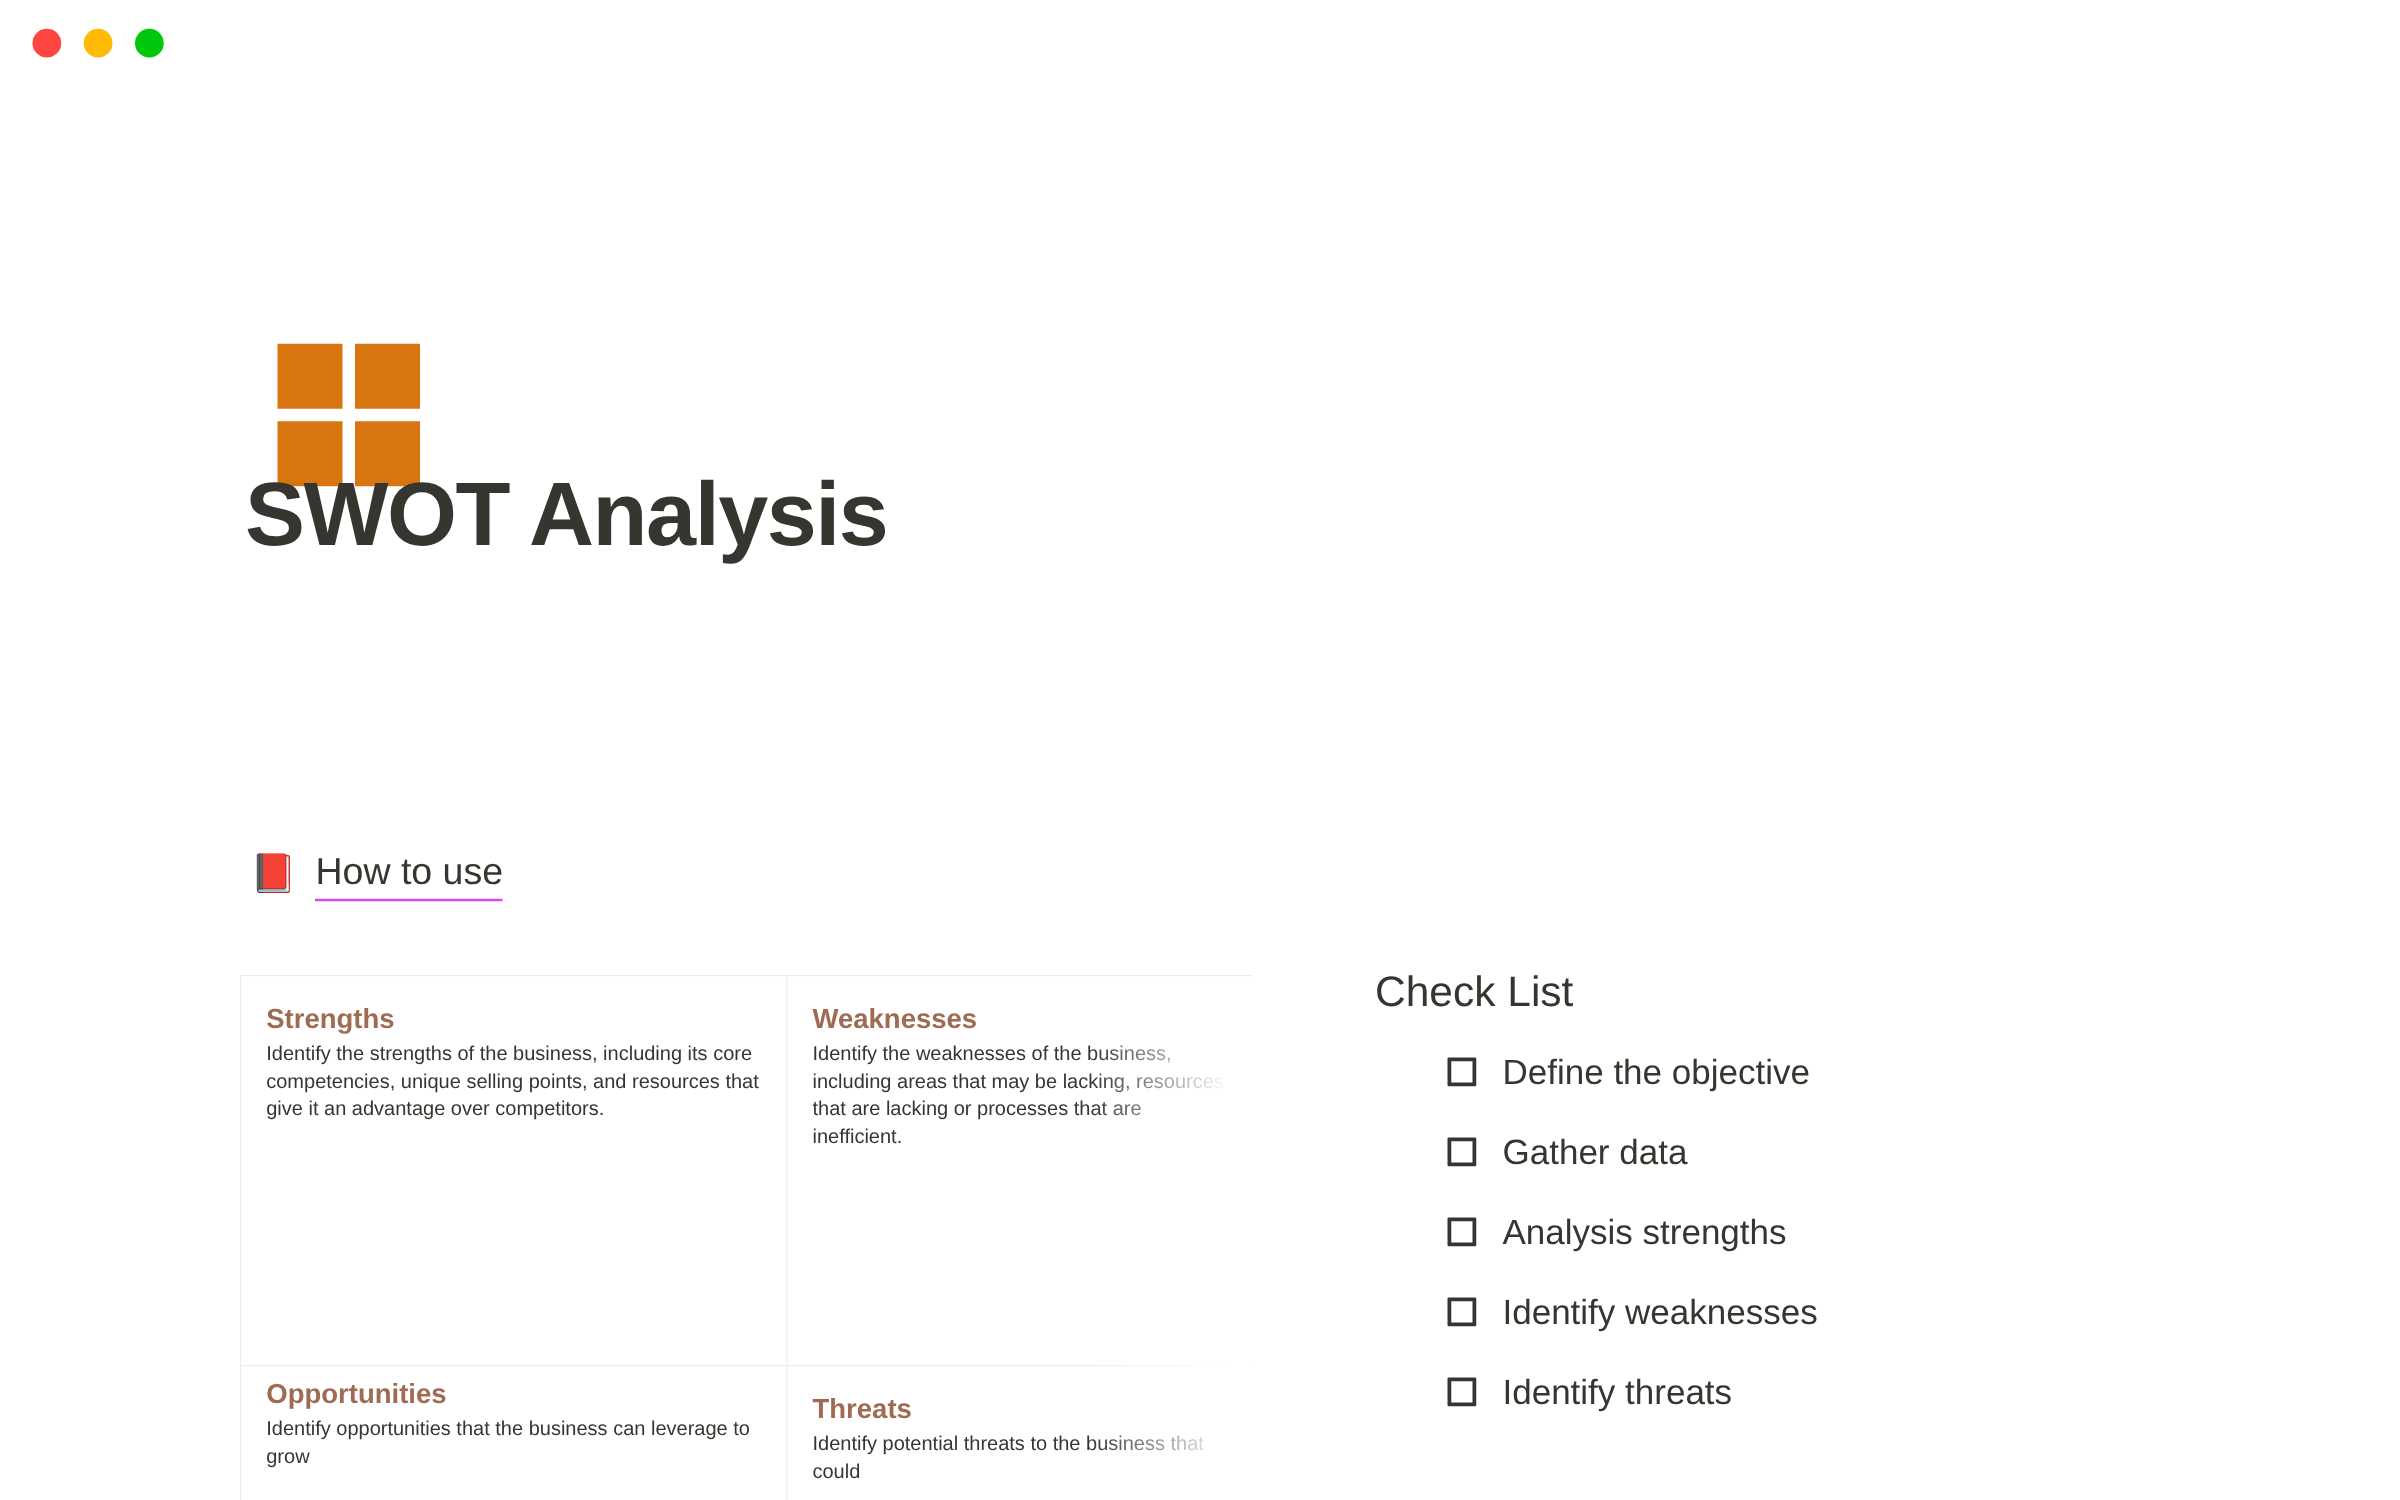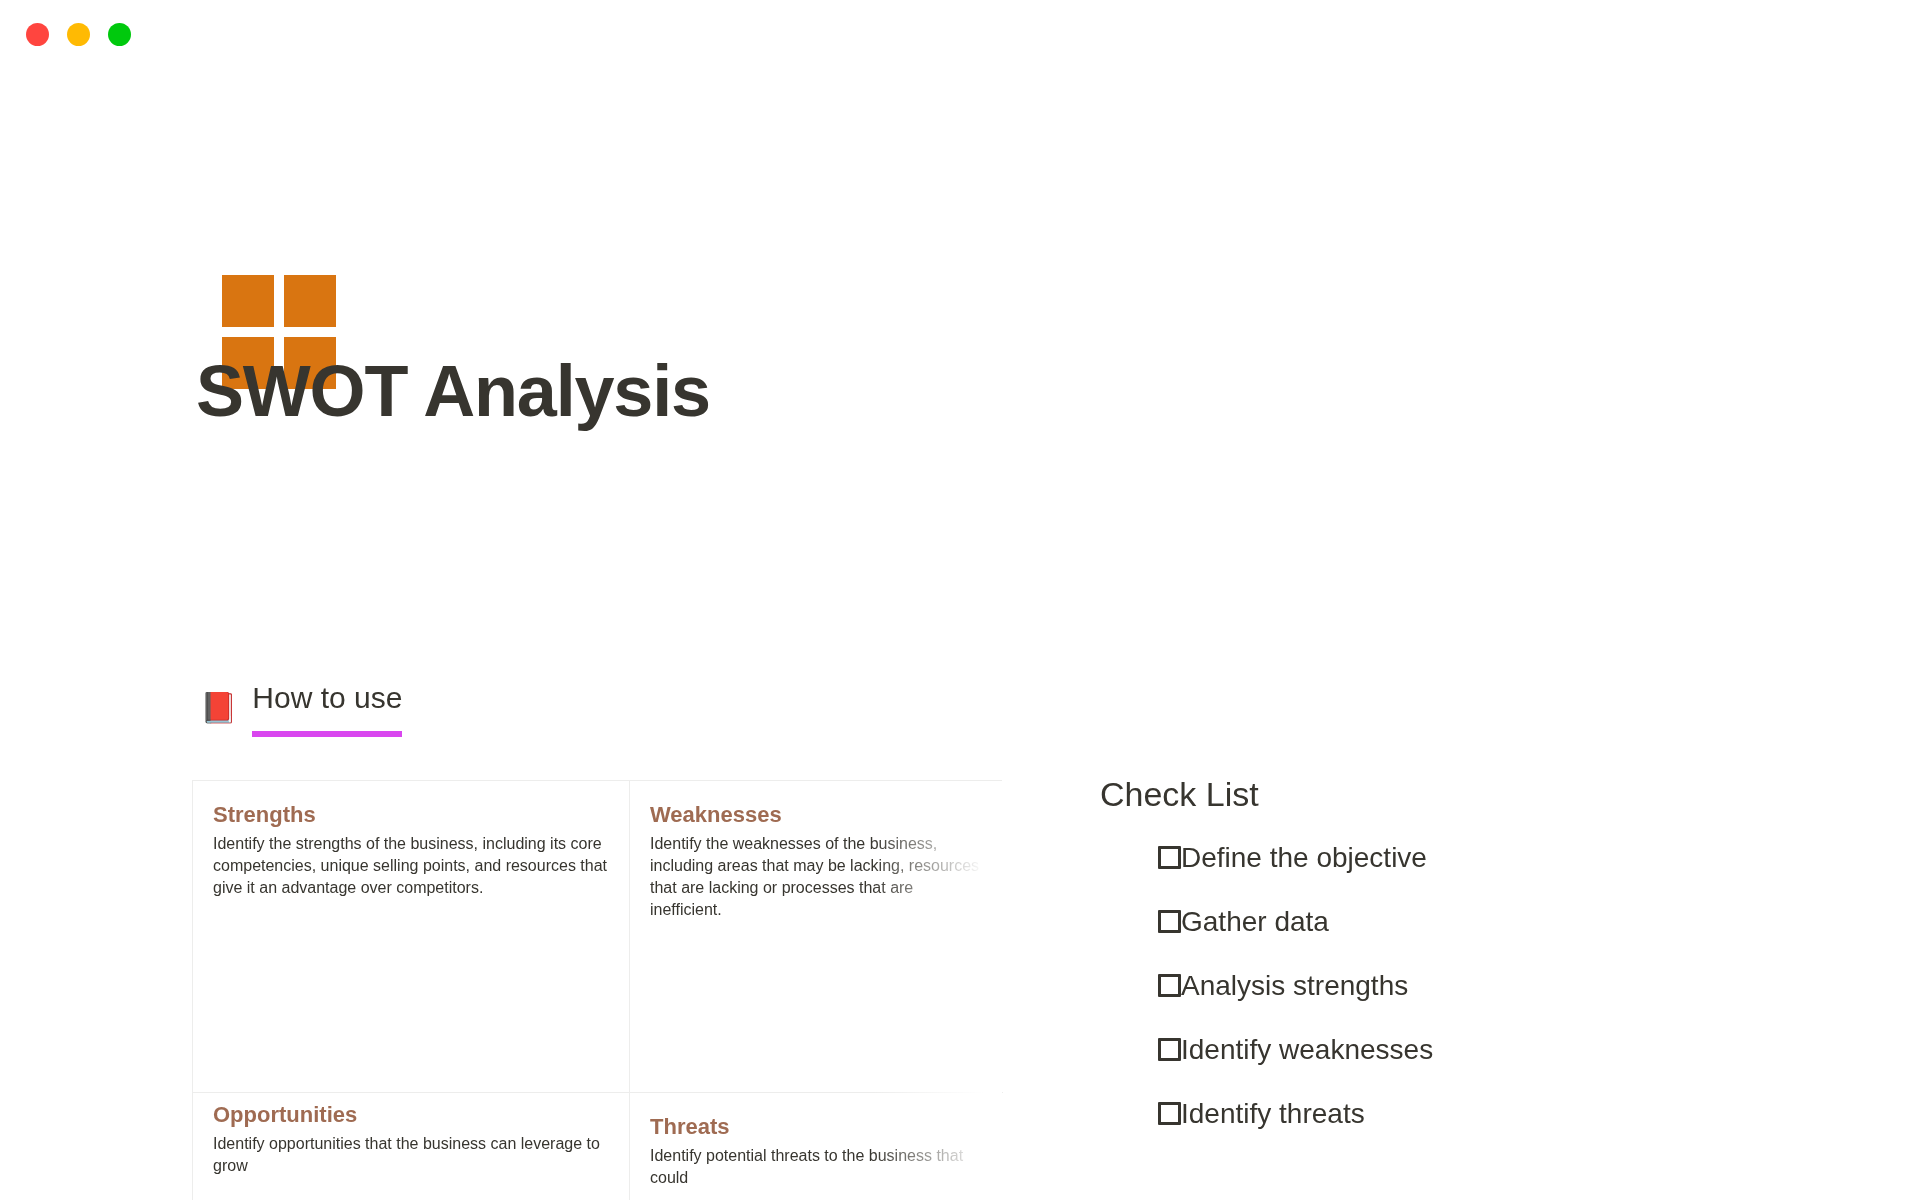--- a/index.html
+++ b/index.html
@@ -29,34 +29,34 @@
   .logo {
     position:absolute; left:222px; top:207px;
     width:114px; height:114px;
     display:grid; grid-template-columns:52px 52px; grid-template-rows:52px 52px;
     gap:10px;
   }
   .logo .sq { background:#D97511; display:block; }
 
   
   .page-title {
-    position:absolute; left:196px; top:284px;
+    position:absolute; left:196px; top:305px;
     font-size:72px; font-weight:700; color:#37352F;
     letter-spacing:-1.2px; line-height:1.1; white-space:nowrap;
   }
 
   
   .howto {
     position:absolute; left:200px; top:611px;
     display:flex; align-items:center; gap:15px;
   }
   .howto .emoji { font-size:30px; line-height:1; }
   .howto .label {
     font-size:30px; color:#37352F; line-height:1.25;
-    border-bottom:6px solid #d946ef; padding-bottom:14px;
+    border-bottom:2px solid #d946ef; padding-bottom:2px;
   }
 
   
   .swot {
     position:absolute; left:192px; top:712px;
     width:810px; height:420px;
     border-top:1px solid #EDEDEC;
     border-left:1px solid #EDEDEC;
   }
   .swot .rowline {
@@ -84,21 +84,21 @@
   }
 
   
   .checklist { position:absolute; left:1100px; top:706px; width:700px; }
   .cl-title {
     font-size:34px; font-weight:400; color:#37352F;
     line-height:1.2; margin-bottom:22px;
   }
   .cl-items { padding-left:58px; }
   .cl-item {
-    display:flex; align-items:center; 
+    display:flex; align-items:center; gap:21px;
     height:42px; margin-bottom:22px;
   }
   .cl-box {
     width:23px; height:23px; flex:0 0 23px;
     border:3px solid #37352F; background:#fff; border-radius:1px;
   }
   .cl-label { font-size:28px; color:#37352F; line-height:1.25; white-space:nowrap; }
 </style>
 </head>
 <body>

